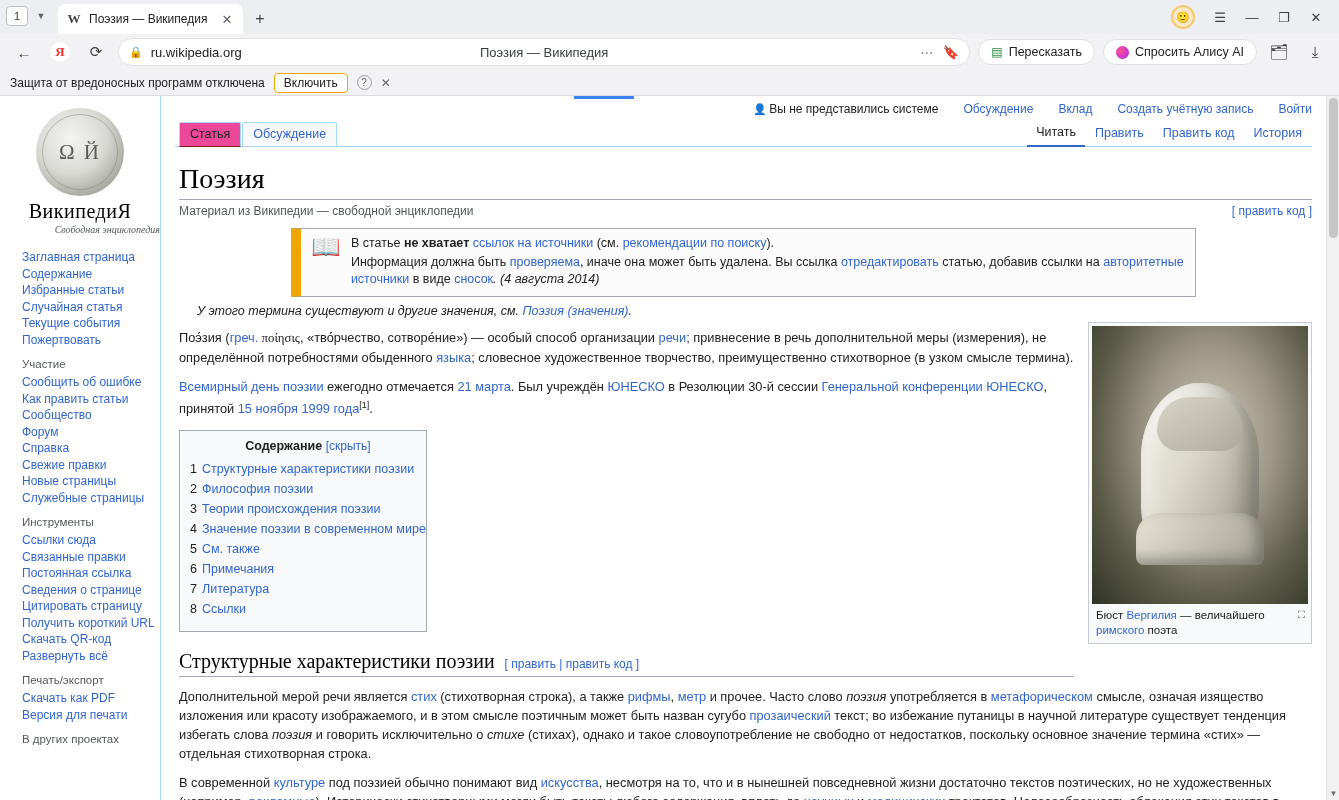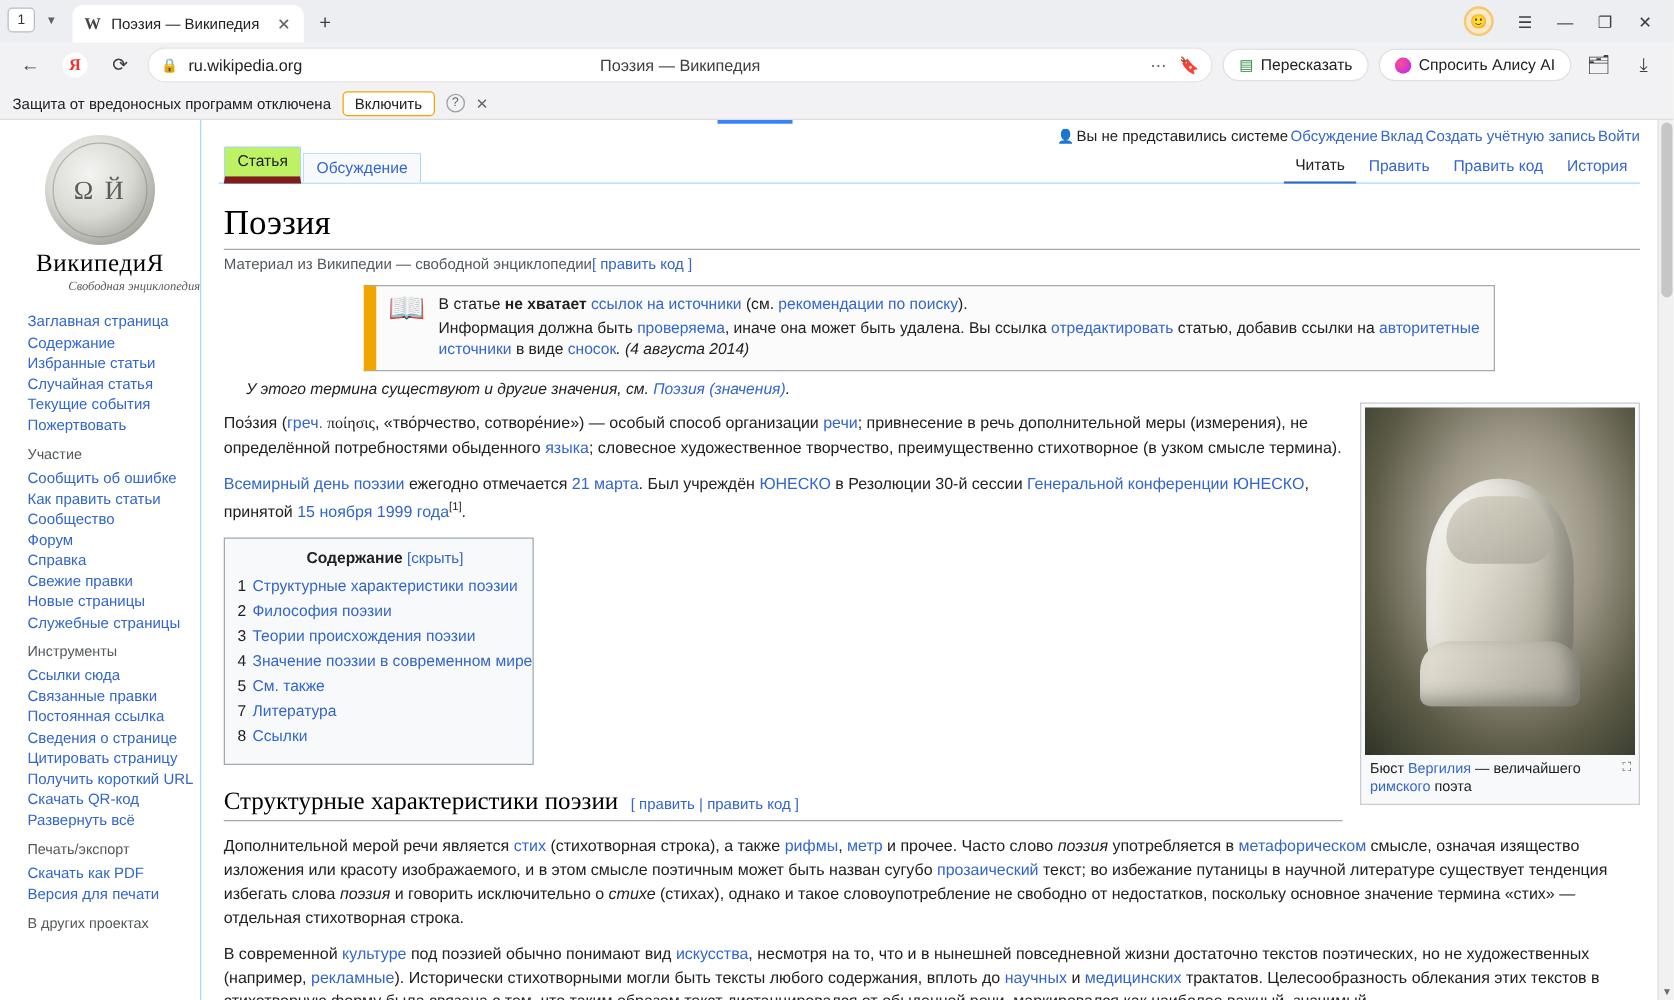--- a/index.html
+++ b/index.html
@@ -108,50 +108,50 @@
     content:""; position:absolute; inset:6px; border-radius:50%;
     border:1px solid rgba(120,120,112,.45);
   }
   .wname { font-family:"Liberation Serif", serif; font-size:20px; letter-spacing:.5px; margin-top:4px; color:#000; }
   .wtag { font-family:"Liberation Serif", serif; font-size:10px; color:#54595d; font-style:italic; margin-top:1px;text-align:right;}
   .side-group { margin-top:14px; padding-left:22px; }
   .side-head { font-size:11.5px; color:#54595d; margin:10px 0 4px; }
   .side-link { display:block; font-size:12px; color:#3366cc; line-height:16.5px; padding:0; text-decoration:none; }
 
   .wiki-main { flex:1; min-width:0; border-left:1px solid #a7d7f9; margin-top:0; }
-  .wiki-topbar { display:flex; align-items:center; justify-content:flex-end; gap:2px;
+  .wiki-topbar { display:flex; align-items:center; justify-content:flex-end; gap:25px;
     padding:6px 14px 0 0; font-size:12px; }
   .wiki-topbar a { color:#3366cc; text-decoration:none; }
   .user-ic { color:#54595d; font-size:11px; margin-right:2px;}
   .anon-note { color:#222; }
 
   .tabs-row { display:flex; align-items:flex-end; justify-content:space-between;
     border-bottom:1px solid #a7d7f9; margin:6px 14px 0 14px; padding-left:4px; height:25px; }
   .ltabs, .rtabs { display:flex; align-items:flex-end; gap:0; }
   .wtab {
     font-size:12.5px; color:#3366cc; padding:4px 10px 5px; background:#f8f9fa;
     border:1px solid #a7d7f9; border-bottom:none; border-radius:2px 2px 0 0; margin-right:1px;
   }
-  .wtab.active { background:#bef264; color:#222; border-bottom:6px solid #7f1d1d; margin-bottom:-1px; }
+  .wtab.active { background:#ec4899; color:#222; border-bottom:1px solid #7f1d1d; margin-bottom:-1px; }
   .wtab.plain { background:transparent; border:none; color:#3366cc; padding:4px 9px 6px; }
   .wtab.plain.active { color:#222; border-bottom:2px solid #36c; }
   .searchbox {
     display:flex; align-items:center; width:262px; height:22px; border:1px solid #a2a9b1;
     background:#fff; border-radius:2px; margin-left:10px; margin-bottom:1px;
   }
   .searchbox input {
     flex:1; border:none; outline:none; font-size:12px; padding:0 6px; color:#72777d;
     font-family:"Liberation Sans", sans-serif; background:transparent;
   }
   .search-ic { width:22px; text-align:center; color:#54595d; font-size:12px; }
 
   .content { padding:8px 14px 0 18px; }
   .title { font-family:"Liberation Serif", serif; font-size:28px; font-weight:normal; color:#000;
     border-bottom:1px solid #a2a9b1; padding-bottom:4px; margin:8px 0 4px; }
-  .subtitle-row { display:flex; align-items:baseline; }
+  .subtitle-row { display:flex; align-items:baseline; justify-content:space-between; }
   .subtitle { font-size:12px; color:#54595d; }
   .editsrc { font-size:12px; color:#3366cc; }
 
   .ambox {
     margin:10px 0 0 112px; border:1px solid #a2a9b1; border-left:10px solid #f0a500;
     background:#fbfbfb; padding:6px 10px; width:905px; display:flex; gap:10px; align-items:flex-start;
   }
   .ambox .ambox-icon { font-size:24px; line-height:1; }
   .ambox p { margin:0 0 2px; font-size:12.5px; line-height:17px; color:#202122; }
   a.w { color:#3366cc; text-decoration:none; }
@@ -395,20 +395,21 @@
           <div class="toc">
             <div class="toc-title">
               <span>Содержание</span>
               <span class="tgl">[скрыть]</span>
             </div>
             <div class="toc-item"><span class="num">1</span><span>Структурные характеристики поэзии</span></div>
             <div class="toc-item"><span class="num">2</span><span>Философия поэзии</span></div>
             <div class="toc-item"><span class="num">3</span><span>Теории происхождения поэзии</span></div>
             <div class="toc-item"><span class="num">4</span><span>Значение поэзии в современном мире</span></div>
             <div class="toc-item"><span class="num">5</span><span>См. также</span></div>
+            <div class="toc-item"><span class="num">6</span><span>Примечания</span></div>
             <div class="toc-item"><span class="num">7</span><span>Литература</span></div>
             <div class="toc-item"><span class="num">8</span><span>Ссылки</span></div>
           </div>
 
           <h2 class="sec-head">
             <span>Структурные характеристики поэзии</span>
             <span class="secedit">[ править | править код ]</span>
           </h2>
 
           <p class="body-p">

